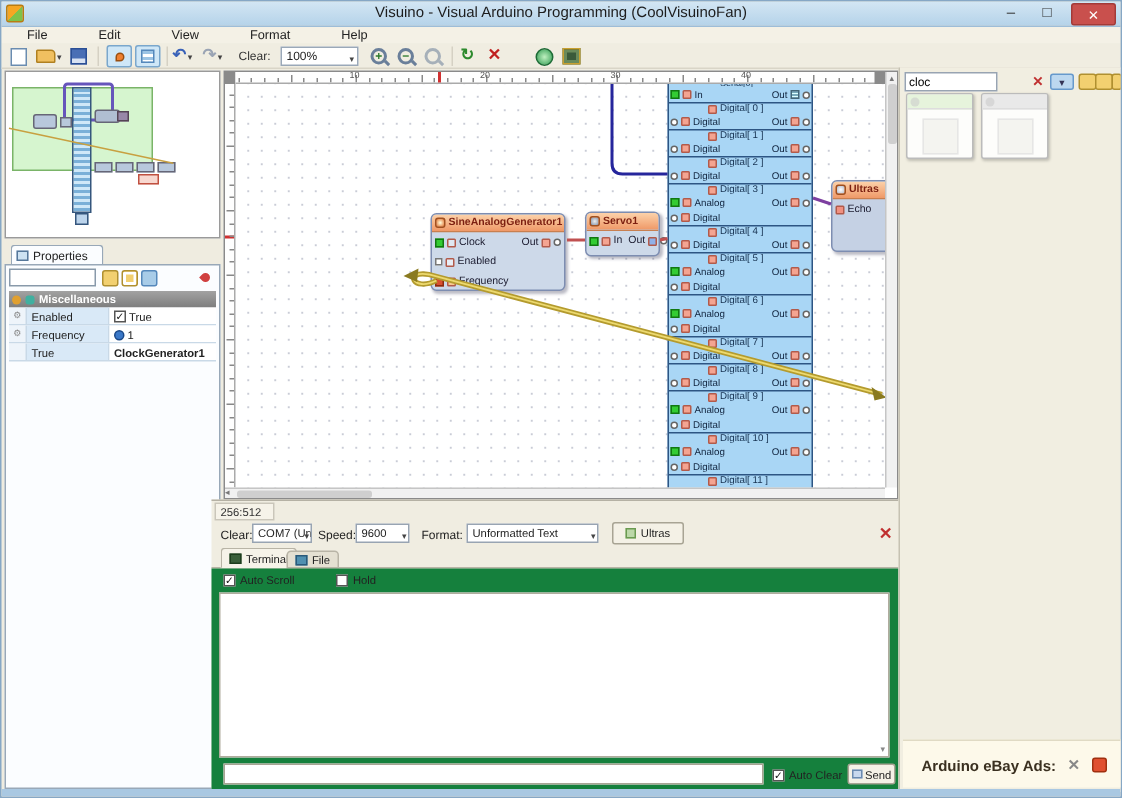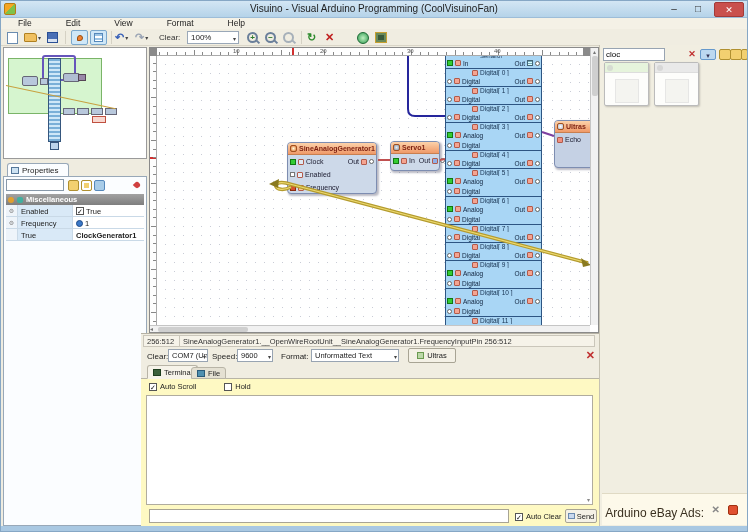--- a/index.html
+++ b/index.html
@@ -136,21 +136,21 @@
      border-radius:2px; font-size:7.5px; color:#222; display:flex; align-items:center; justify-content:center; gap:3px; }
   .ic-plug { width:7px; height:7px; background:#bcd8a8; border:1px solid #6a9a50; }
   #port-tools { position:absolute; right:4px; top:1px; font-size:11px; font-weight:bold; color:#c03030; }
   #tabsrow { position:absolute; left:0; top:31px; width:100%; height:14px; border-bottom:1px solid #b8b4a6; }
   .tab { position:absolute; top:0; height:14px; border:1px solid #b8b4a6; border-radius:3px 3px 0 0;
      font-size:7.5px; color:#222; display:flex; align-items:center; gap:3px; padding:0 5px; }
   .tab.active { background:#f6f3e9; border-bottom:1px solid #f6f3e9; }
   .tab.inactive { background:#e4e0d2; top:2px; height:12px; }
   .ic-term { width:8px; height:7px; background:#3a5f3a; border:1px solid #1e3e1e; }
   .ic-scope { width:8px; height:7px; background:#5090b0; border:1px solid #2a5a7a; }
-  #tabcontent { position:absolute; left:0; top:45px; bottom:0; width:100%; background:#fef9c3; }
+  #tabcontent { position:absolute; left:0; top:45px; bottom:0; width:100%; background:#15803d; }
   .cbrow-item { display:flex; align-items:center; gap:3px; font-size:7.5px; color:#222; }
   #cbrow { position:absolute; left:8px; top:3px; display:flex; gap:28px; }
   #term-out { position:absolute; left:5px; top:16px; right:6px; height:110px; background:#fff; border:1px solid #b0ac9e; }
   #term-dd { position:absolute; right:2px; bottom:1px; font-size:6px; color:#888; }
   #sendrow { position:absolute; left:0; bottom:4px; width:100%; height:15px; }
   #send-input { position:absolute; left:8px; top:0; width:360px; height:14px; background:#fff; border:1px solid #a8a494; }
   #autoclear { position:absolute; left:374px; top:3px; }
   #btn-send { position:absolute; left:424px; top:0; width:32px; height:14px; background:#f4f1e6; border:1px solid #a8a494;
      border-radius:2px; font-size:7.5px; color:#222; display:flex; align-items:center; justify-content:center; gap:2px; }
   .ic-send { width:7px; height:6px; background:#c8d8ee; border:1px solid #6a8ab0; }
@@ -164,21 +164,21 @@
   .rfold { background:#f2d070; border:1px solid #b09030; border-radius:2px; }
   #rico-f1 { left:119px; } #rico-f2 { left:130px; } #rico-f3 { left:141px; width:7px; }
   .card { position:absolute; top:17px; width:45px; height:44px; background:#fdfdfb; border:1px solid #bbb; border-radius:2px; box-shadow:1px 1px 2px rgba(0,0,0,.2); }
   #card-1 { left:4px; } #card-2 { left:54px; }
   .card-head { height:10px; border-bottom:1px solid #ddd; display:flex; align-items:center; padding-left:2px; }
   #card-1 .card-head { background:#e6f4dc; }
   #card-2 .card-head { background:#e9e9e9; }
   .card-head-ic { width:6px; height:6px; background:#ccc; border-radius:50%; opacity:.6; }
   .card-body { position:absolute; left:10px; top:16px; width:24px; height:24px; background:#f1f1ec; border:1px solid #ddd; opacity:.7; }
   #adbox { position:absolute; left:2px; top:448px; width:146px; height:32px; background:#fdf9ea; border-top:1px solid #e0dac4; }
-  #ad-label { position:absolute; right:44px; top:12px; font-size:12px; font-weight:normal; color:#3a3020; }
+  #ad-label { position:absolute; right:44px; top:12px; font-size:10px; font-weight:bold; color:#3a3020; }
   #ad-tools { position:absolute; right:28px; top:10px; font-size:10px; color:#888; font-weight:bold; }
   #ad-red { position:absolute; right:10px; top:11px; width:10px; height:10px; background:#e05030; border-radius:2px; border:1px solid #a03010; }
 
   #win-bottom { position:absolute; left:0; bottom:0; width:100%; height:5px; background:#a9c8e2; }
 </style>
 </head>
 <body>
 
 <div id="app">
 
@@ -744,21 +744,20 @@
       <div id="vthumb"></div>
     </div>
     <div id="hscroll">
       <span>◂</span>
       <div id="hthumb"></div>
     </div>
   </div>
 
   <div id="bottompanel">
     <div class="statuscell" id="status-coords">256:512</div>
-    <div class="statuscell" id="status-msg">SineAnalogGenerator1.__OpenWireRootUnit__SineAnalogGenerator1.FrequencyInputPin 256:512</div>
 
     <div id="portrow">
       <span class="flabel" style="left:6px">Clear:</span>
       <div class="combo" style="left:27px;width:40px"><span>COM7 (Unav</span><span class="dd">▾</span></div>
       <span class="flabel" style="left:71px">Speed:</span>
       <div class="combo" style="left:96px;width:36px"><span>9600</span><span class="dd">▾</span></div>
       <span class="flabel" style="left:140px">Format:</span>
       <div class="combo" style="left:170px;width:88px"><span>Unformatted Text</span><span class="dd">▾</span></div>
       <div id="btn-connect">
           <div class="ic-plug"></div>

